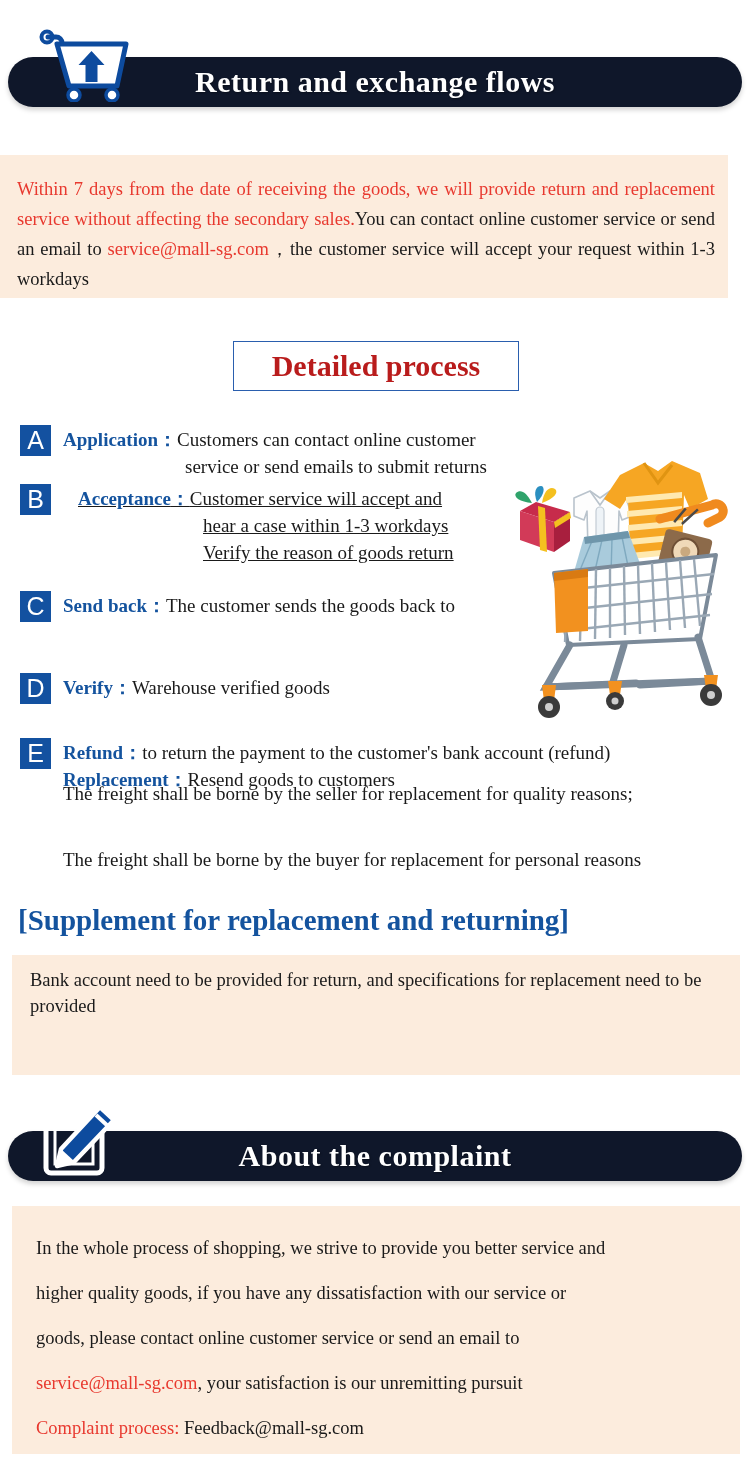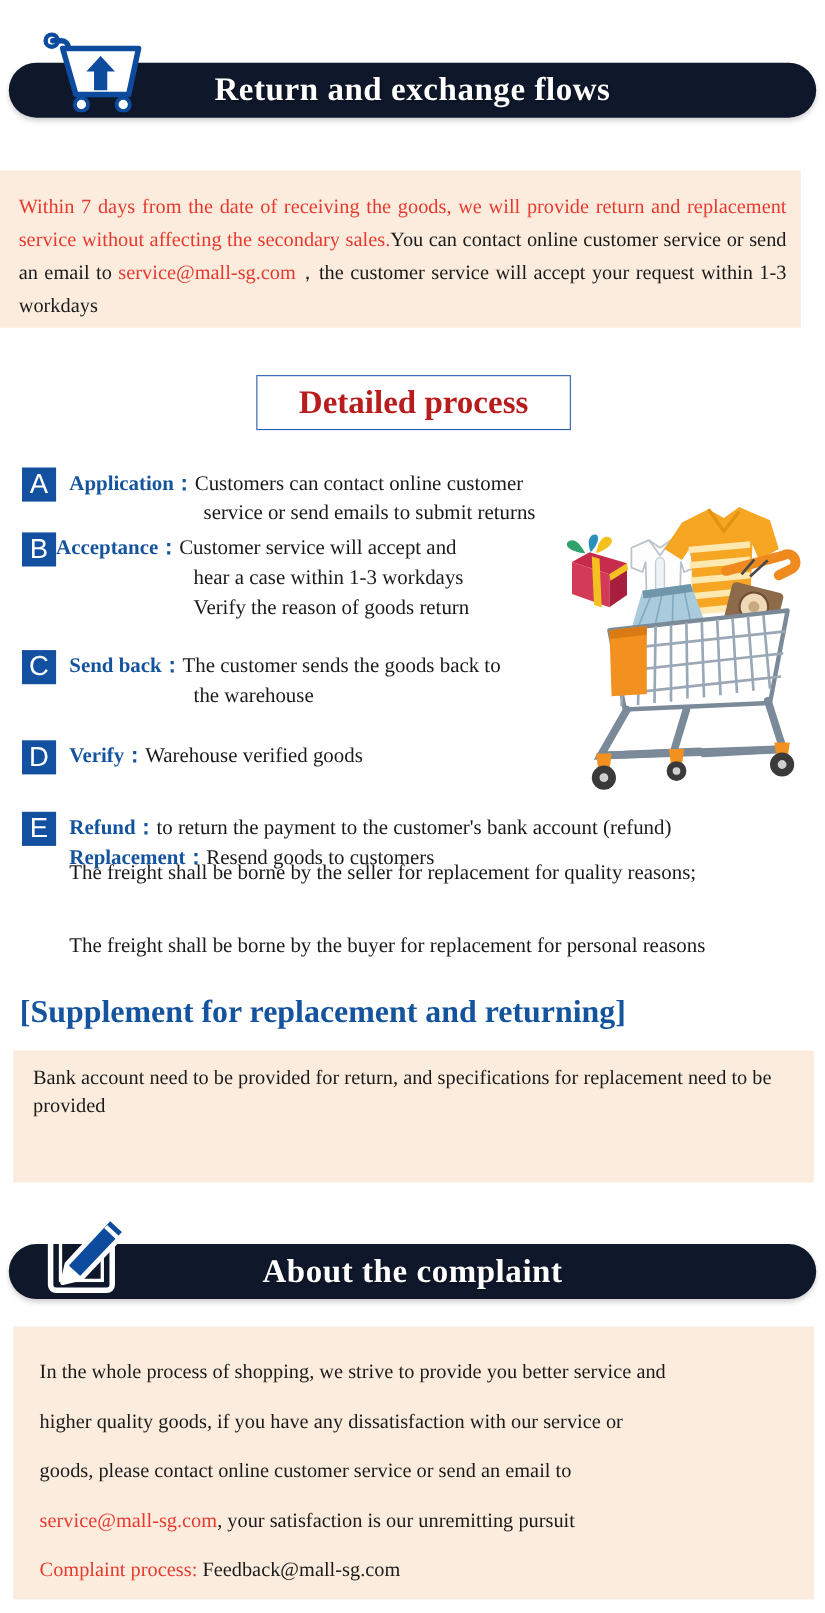--- a/index.html
+++ b/index.html
@@ -95,32 +95,31 @@
   <div class="step" style="left:0;top:425px;">
     <div class="badge" style="top:0;">A</div>
     <div class="stepbody" style="position:absolute;left:63px;top:1px;width:480px;">
       <div><span class="steplabel">Application</span><span class="steplabel">：</span><span>Customers can contact online customer</span></div>
       <div style="padding-left:122px;"><span>service or send emails to submit returns</span></div>
     </div>
   </div>
 
   <div class="step" style="left:0;top:484px;">
     <div class="badge" style="top:0;">B</div>
-    <div class="stepbody" style="position:absolute;left:51px;top:1px;width:470px;">
+    <div class="stepbody" style="position:absolute;left:78px;top:1px;width:470px;text-decoration:underline;">
       <div><span class="steplabel">Acceptance</span><span class="steplabel">：</span><span>Customer service will accept and</span></div>
       <div style="padding-left:125px;"><span>hear a case within 1-3  workdays</span></div>
       <div style="padding-left:125px;"><span>Verify the reason of goods return</span></div>
     </div>
   </div>
 
   <div class="step" style="left:0;top:591px;">
     <div class="badge" style="top:0;">C</div>
     <div class="stepbody" style="position:absolute;left:63px;top:1px;width:470px;">
       <div><span class="steplabel">Send back</span><span class="steplabel">：</span><span>The customer sends the goods back to</span></div>
-      <div style="padding-left:113px;"><span>the warehouse</span></div>
     </div>
   </div>
 
   <div class="step" style="left:0;top:673px;">
     <div class="badge" style="top:0;">D</div>
     <div class="stepbody" style="position:absolute;left:63px;top:1px;width:470px;">
       <div><span class="steplabel">Verify</span><span class="steplabel">：</span><span>Warehouse verified goods</span></div>
     </div>
   </div>
 

